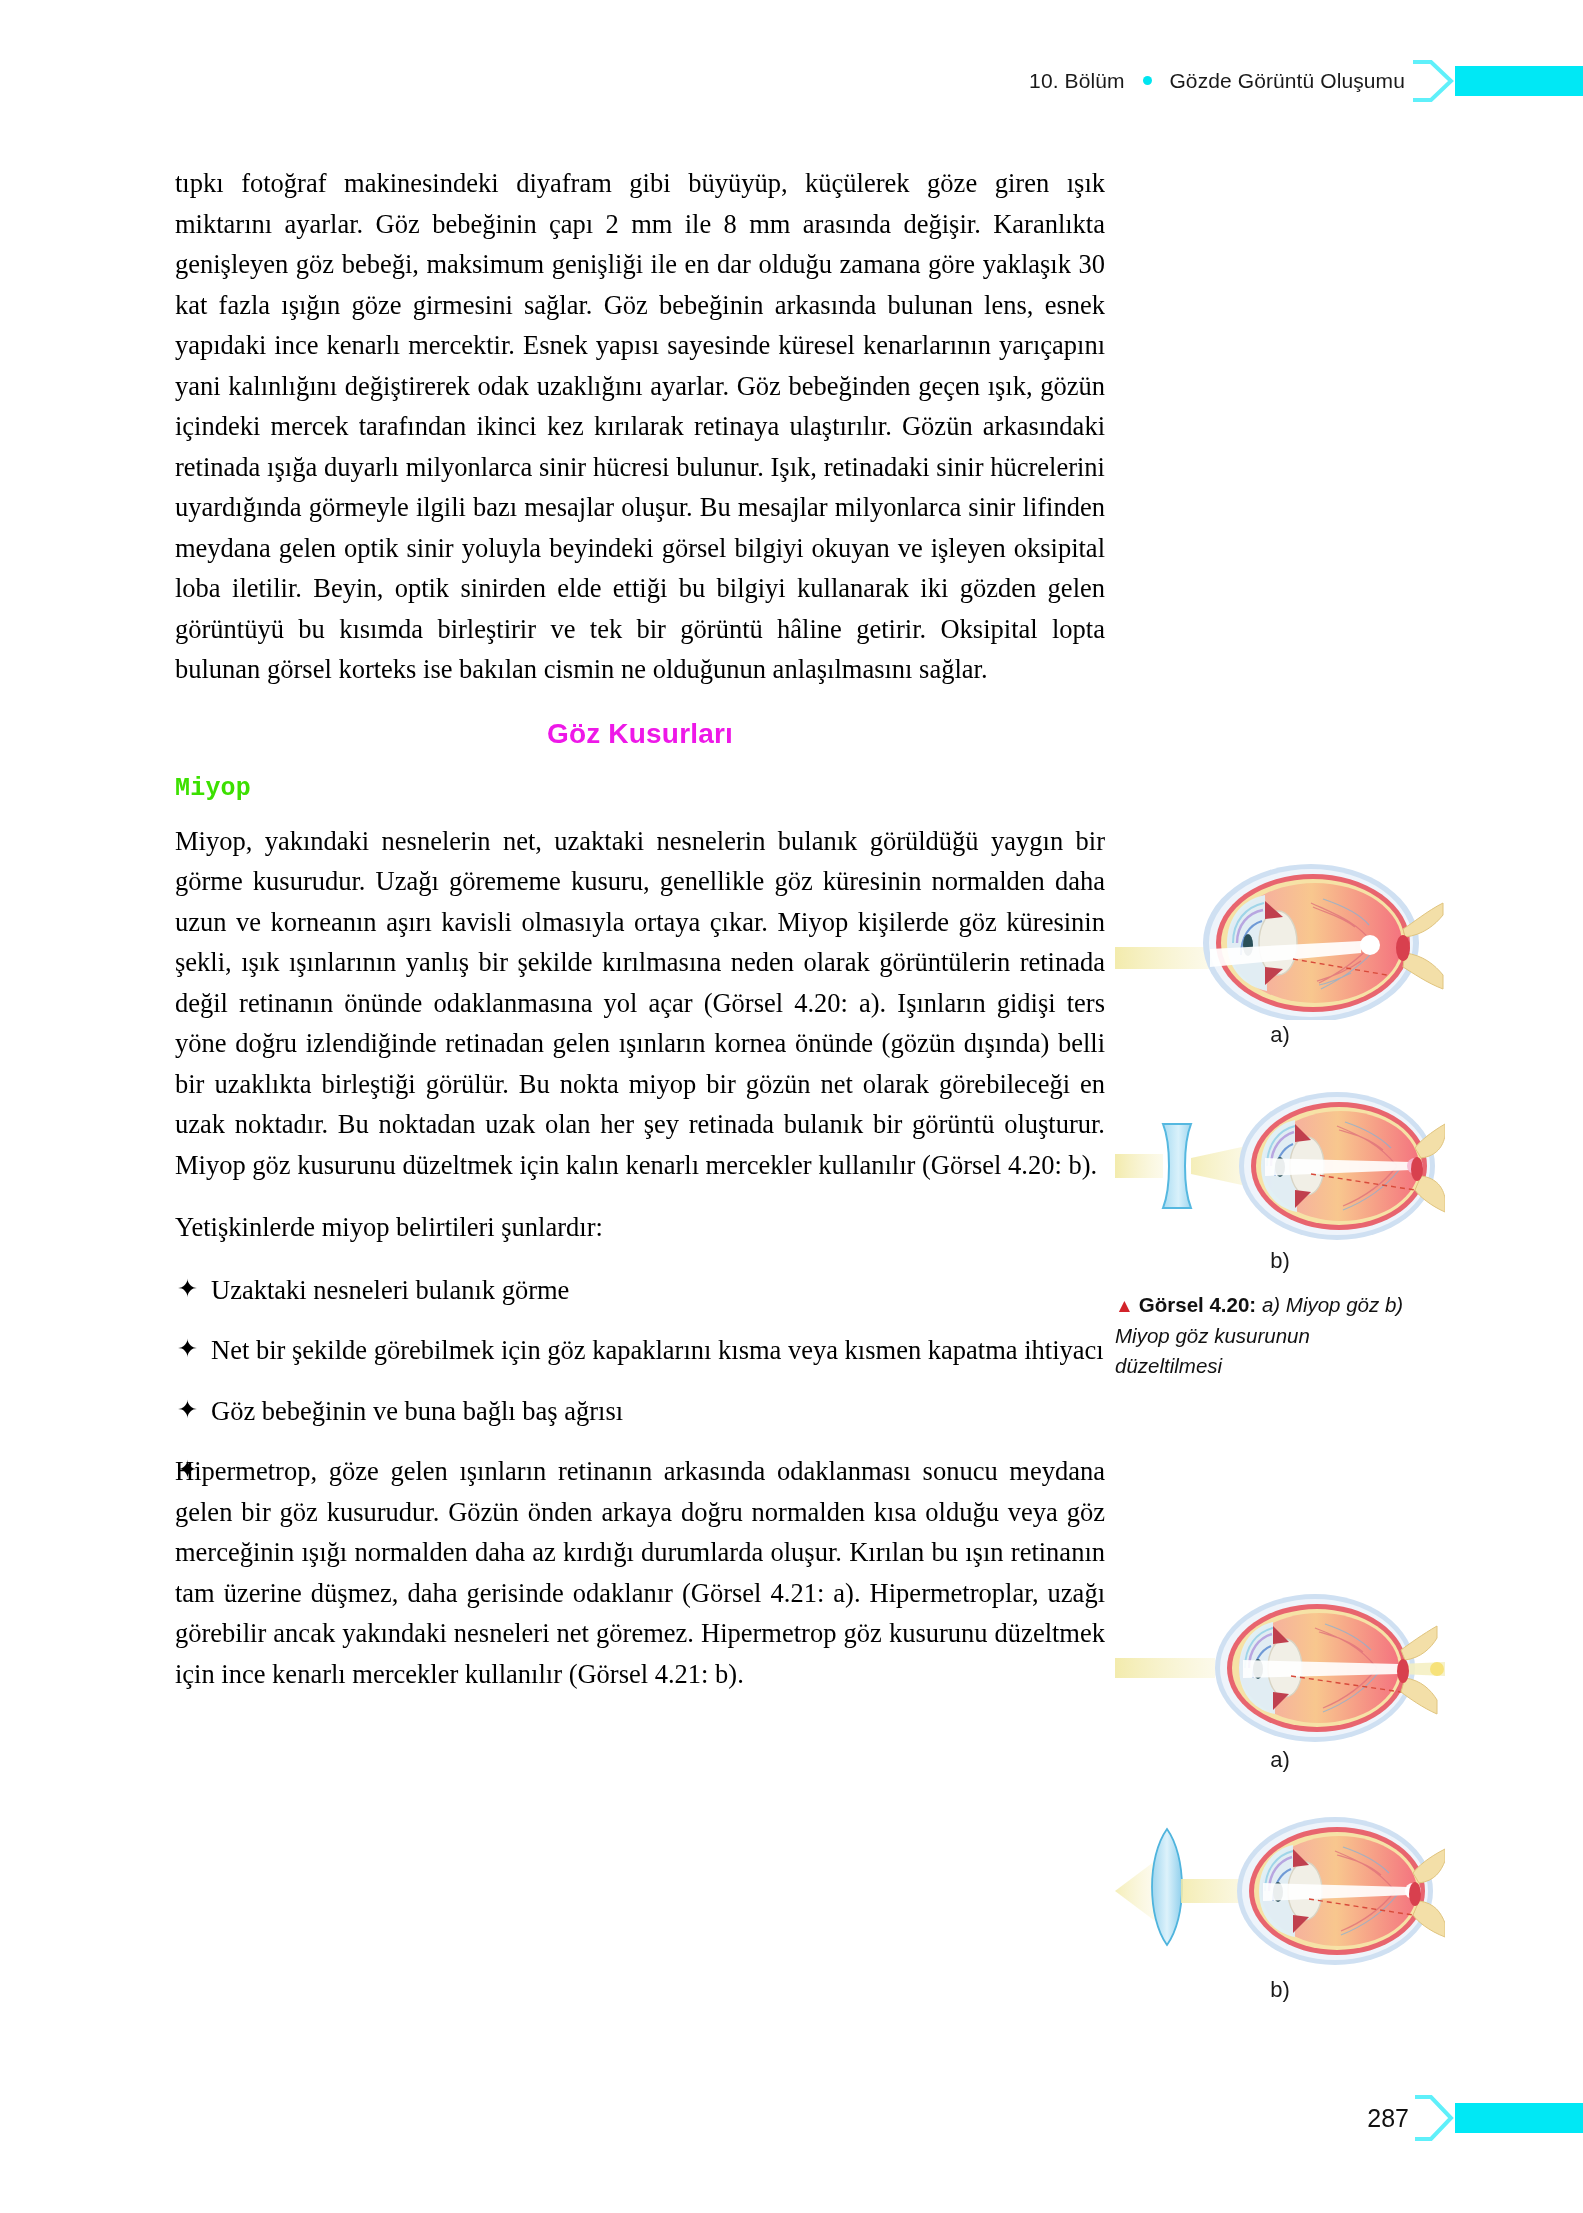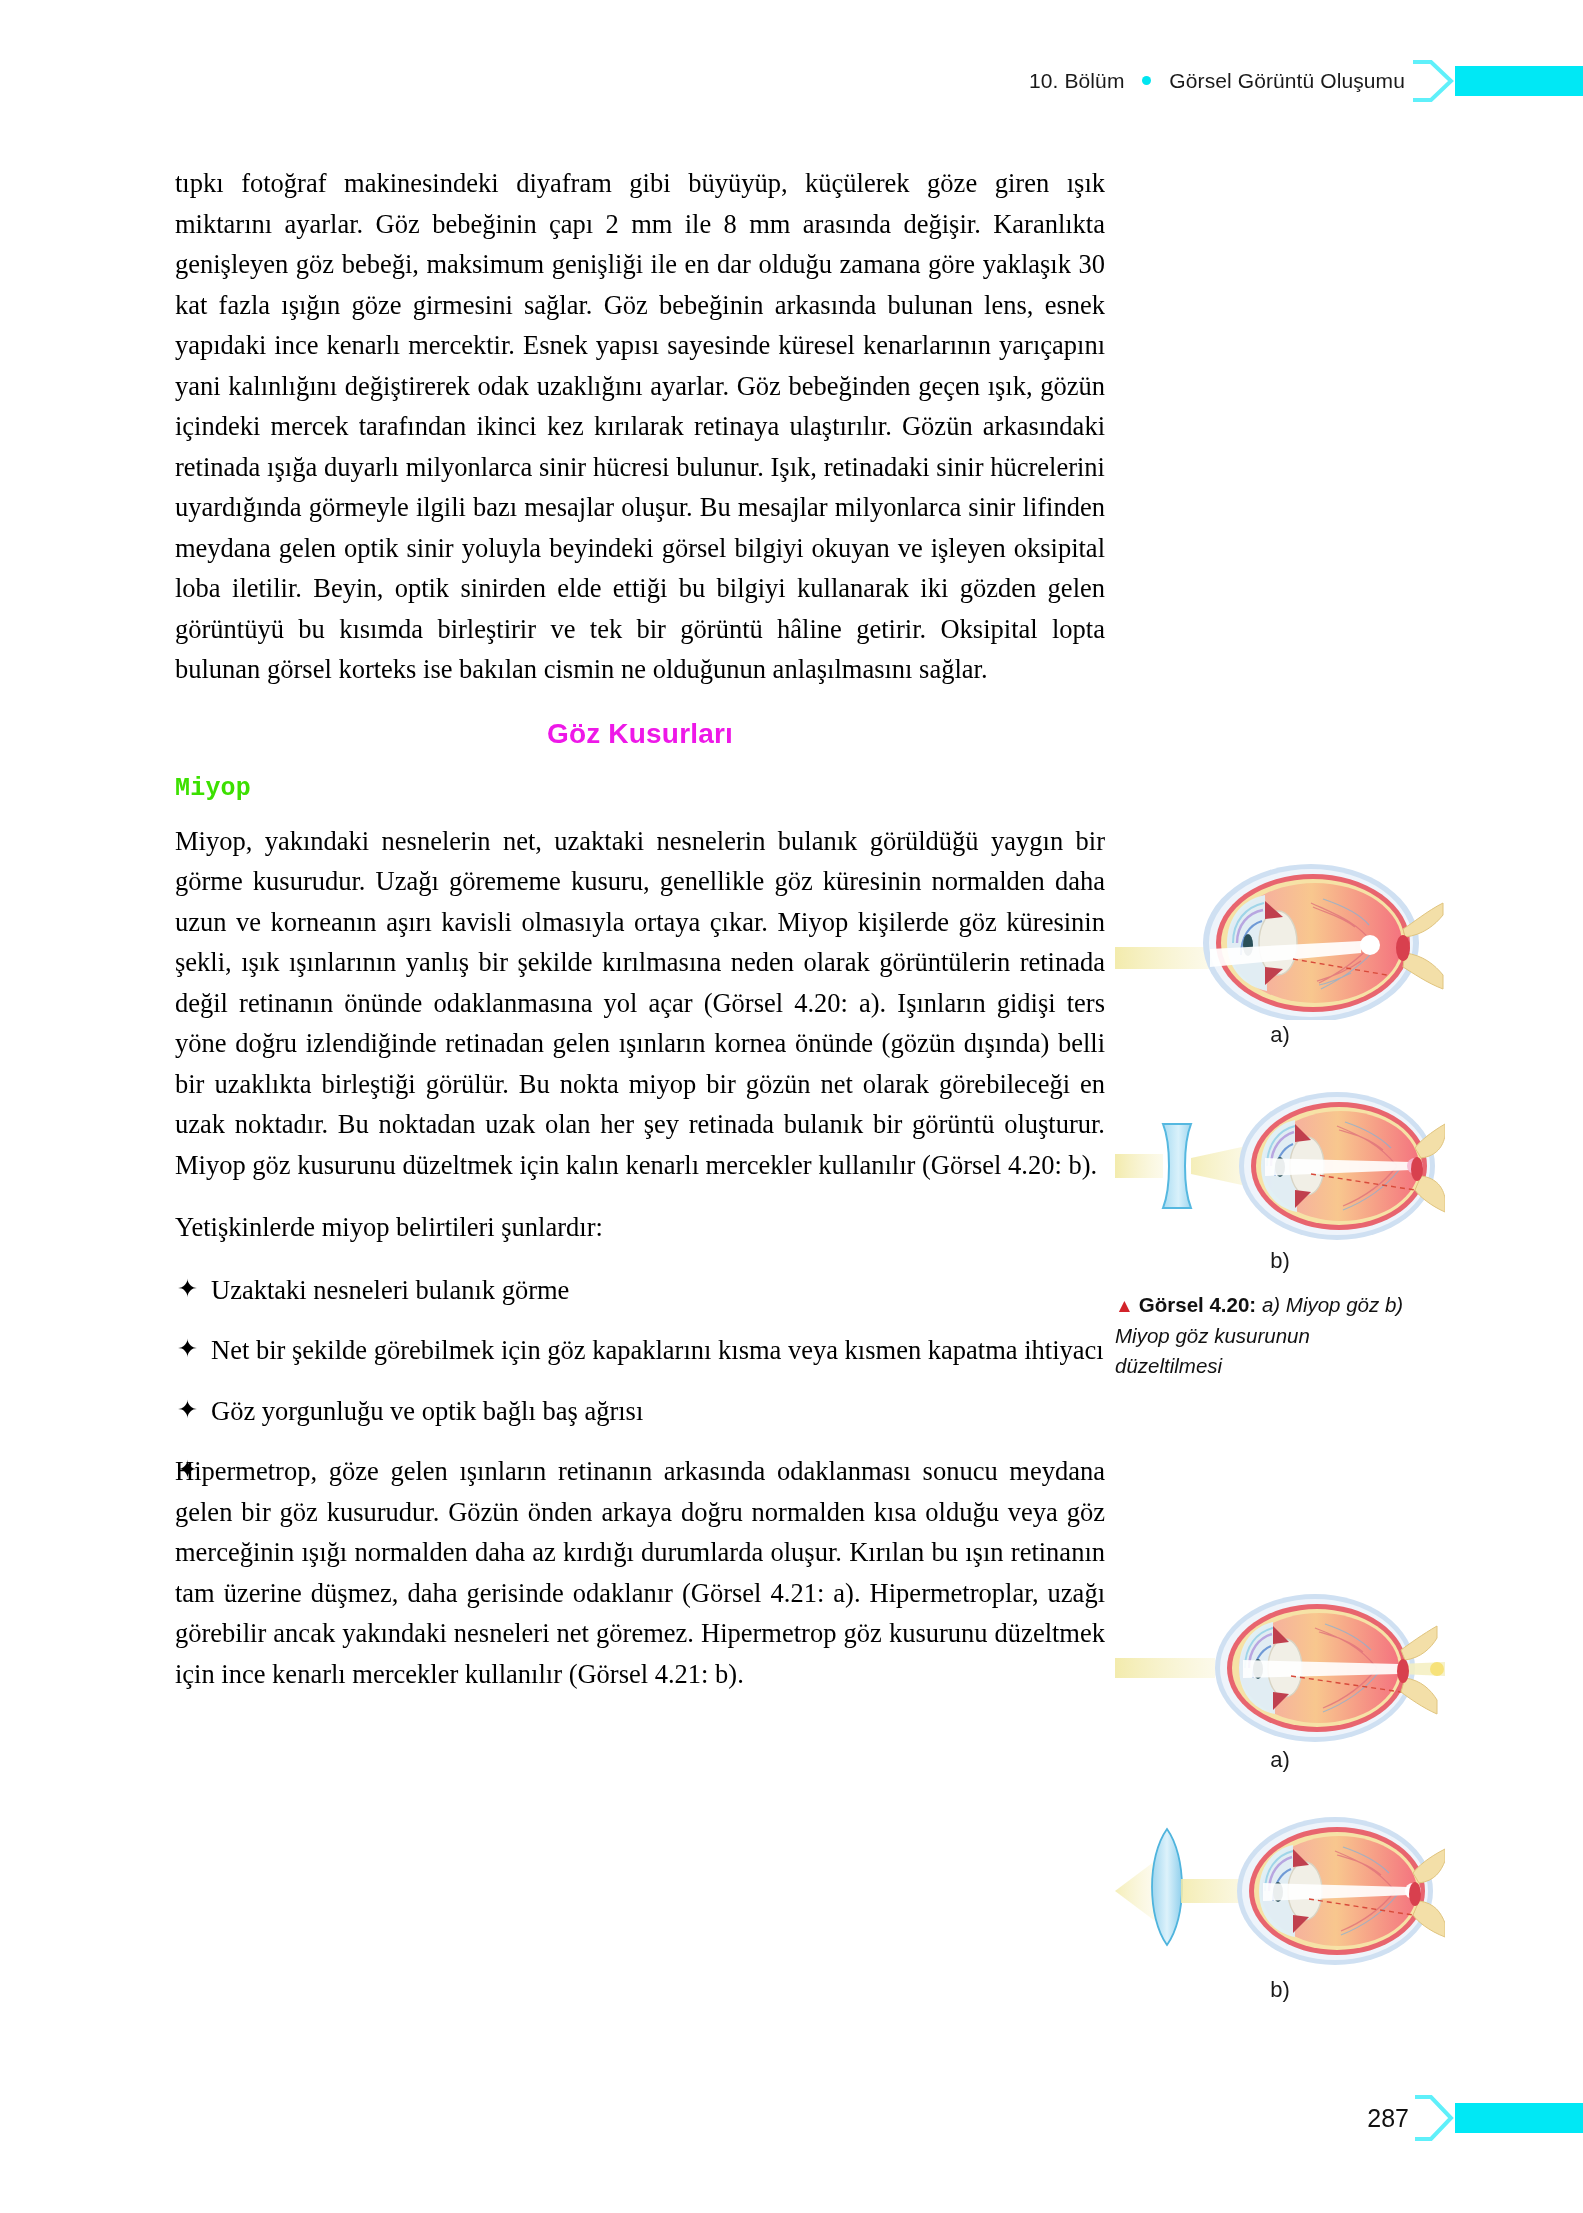--- a/index.html
+++ b/index.html
@@ -163,21 +163,21 @@
   .footer-chevron { width: 40px; height: 50px; flex: none; }
   .footer-bar { width: 128px; height: 30px; background: #00e8f5; flex: none; }
 </style>
 </head>
 <body>
 
 <div id="running-header">
   <div class="header-text">
     <span>10. Bölüm</span>
     <span class="header-dot"></span>
-    <span>Görsel Görüntü Oluşumu</span>
+    <span>Gözde Görüntü Oluşumu</span>
   </div>
   <svg class="header-chevron" viewBox="0 0 44 46">
     <path d="M2 4 H20 L40 23 L20 42 H2" fill="none" stroke="#5ff0fa" stroke-width="4"></path>
   </svg>
   <div class="header-bar"></div>
 </div>
 
 <div id="text-column">
 
   <p class="body-par">tıpkı fotoğraf makinesindeki diyafram gibi büyüyüp, küçülerek göze giren ışık miktarını ayarlar. Göz bebeğinin çapı 2 mm ile 8 mm arasında değişir. Karanlıkta genişleyen göz bebeği, maksimum genişliği ile en dar olduğu zamana göre yaklaşık 30 kat fazla ışığın göze girmesini sağlar. Göz bebeğinin arkasında bulunan lens, esnek yapıdaki ince kenarlı mercektir. Esnek yapısı sayesinde küresel kenarlarının yarıçapını yani kalınlığını değiştirerek odak uzaklığını ayarlar. Göz bebeğinden geçen ışık, gözün içindeki mercek tarafından ikinci kez kırılarak retinaya ulaştırılır. Gözün arkasındaki retinada ışığa duyarlı milyonlarca sinir hücresi bulunur. Işık, retinadaki sinir hücrelerini uyardığında görmeyle ilgili bazı mesajlar oluşur. Bu mesajlar milyonlarca sinir lifinden meydana gelen optik sinir yoluyla beyindeki görsel bilgiyi okuyan ve işleyen oksipital loba iletilir. Beyin, optik sinirden elde ettiği bu bilgiyi kullanarak iki gözden gelen görüntüyü bu kısımda birleştirir ve tek bir görüntü hâline getirir. Oksipital lopta bulunan görsel korteks ise bakılan cismin ne olduğunun anlaşılmasını sağlar.</p>
@@ -194,21 +194,21 @@
     <li>
       <span class="bullet-mark">✦</span>
       <span>Uzaktaki nesneleri bulanık görme</span>
     </li>
     <li>
       <span class="bullet-mark">✦</span>
       <span>Net bir şekilde görebilmek için göz kapaklarını kısma veya kısmen kapatma ihtiyacı</span>
     </li>
     <li>
       <span class="bullet-mark">✦</span>
-      <span>Göz yorgunluğu ve optik bağlı baş ağrısı</span>
+      <span>Göz bebeğinin ve buna bağlı baş ağrısı</span>
     </li>
     <li>
       <span class="bullet-mark">✦</span>
     </li>
   </ul>
 
 
   <p class="body-par">Hipermetrop, göze gelen ışınların retinanın arkasında odaklanması sonucu meydana gelen bir göz kusurudur. Gözün önden arkaya doğru normalden kısa olduğu veya göz merceğinin ışığı normalden daha az kırdığı durumlarda oluşur. Kırılan bu ışın retinanın tam üzerine düşmez, daha gerisinde odaklanır (Görsel 4.21: a). Hipermetroplar, uzağı görebilir ancak yakındaki nesneleri net göremez. Hipermetrop göz kusurunu düzeltmek için ince kenarlı mercekler kullanılır (Görsel 4.21: b).</p>
 
 </div>

